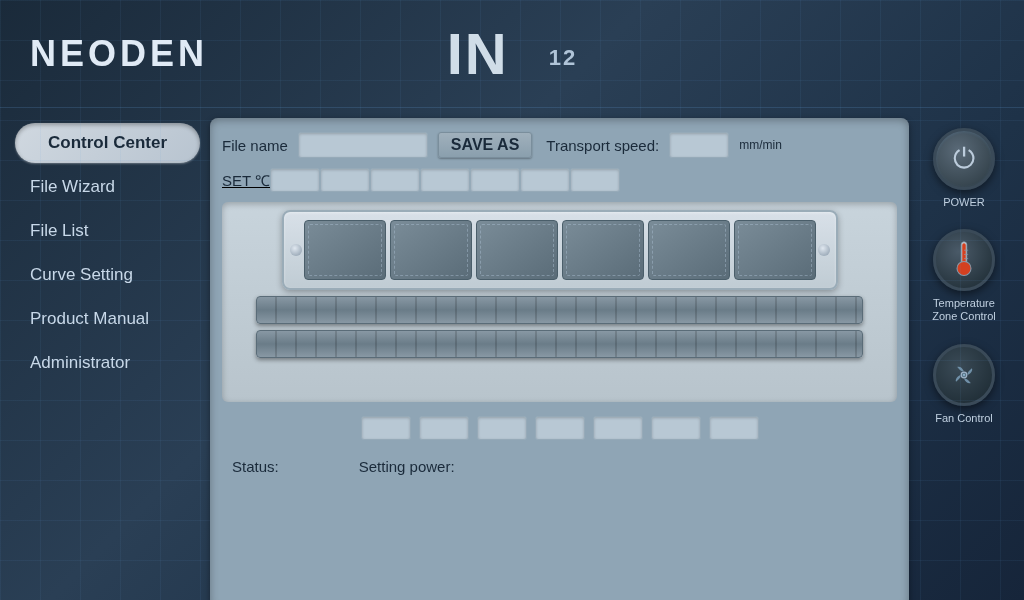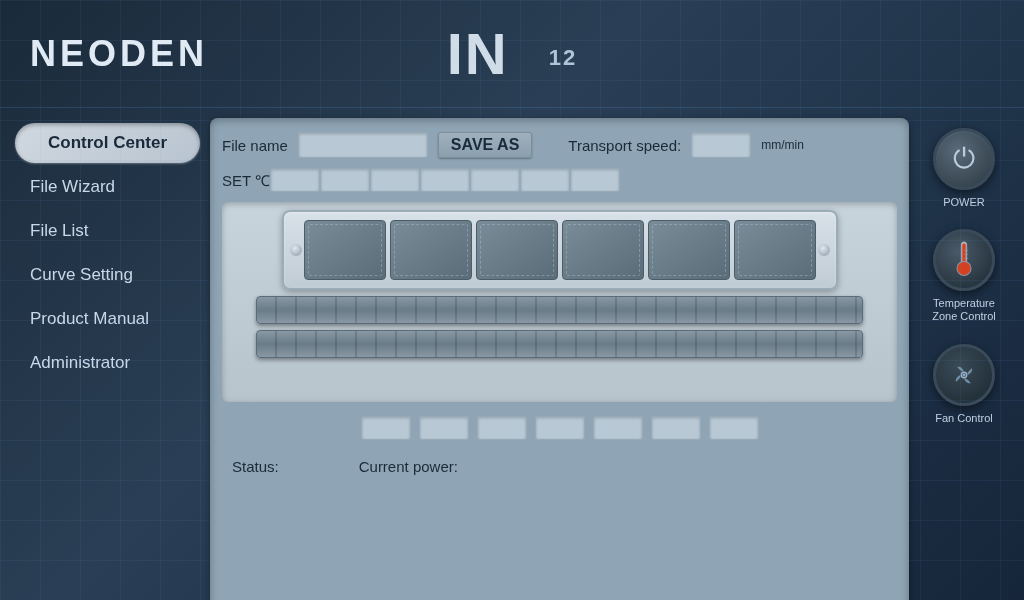--- a/index.html
+++ b/index.html
@@ -136,38 +136,39 @@
       background: linear-gradient(to bottom, #a0b0bc, #8a9fad);
       border: 1px solid #7a8e9c;
       border-radius: 3px;
       padding: 0 12px;
       font-size: 16px;
       font-weight: bold;
       color: #1a2a3a;
       cursor: pointer;
       box-shadow: 0 1px 2px rgba(0,0,0,0.3);
     }
-    .transport-label { margin-left: 26px; }
+    .transport-label { margin-left: 4px; }
     .transport-input {
       height: 26px;
       width: 60px;
       background: #b8c8d4;
       border: 1px solid #96aab8;
       border-radius: 3px;
       box-shadow: inset 0 1px 3px rgba(0,0,0,0.2);
     }
     .unit-text {
       font-size: 12px;
       color: #1a2a3a;
     }
 
     
     #set-row {
       display: flex;
       align-items: center;
+      text-decoration: underline;
     }
     .zone-input {
       width: 50px;
       height: 24px;
       background: #b8c8d4;
       border: 1px solid #96aab8;
       border-radius: 3px;
       box-shadow: inset 0 1px 3px rgba(0,0,0,0.2);
     }
 
@@ -433,21 +434,21 @@
       <div class="zone-input"></div>
       <div class="zone-input"></div>
       <div class="zone-input"></div>
       <div class="zone-input"></div>
       <div class="zone-input"></div>
       <div class="zone-input"></div>
     </div>
 
     <div id="status-row">
       <span class="label-text">Status:</span>
-      <span class="label-text">Current power:</span>
+      <span class="label-text">Setting power:</span>
     </div>
 
   </div>
 
   <div id="right-panel">
 
     <div class="right-btn">
       <div class="power-circle"></div>
       <span class="btn-label">POWER</span>
     </div>

